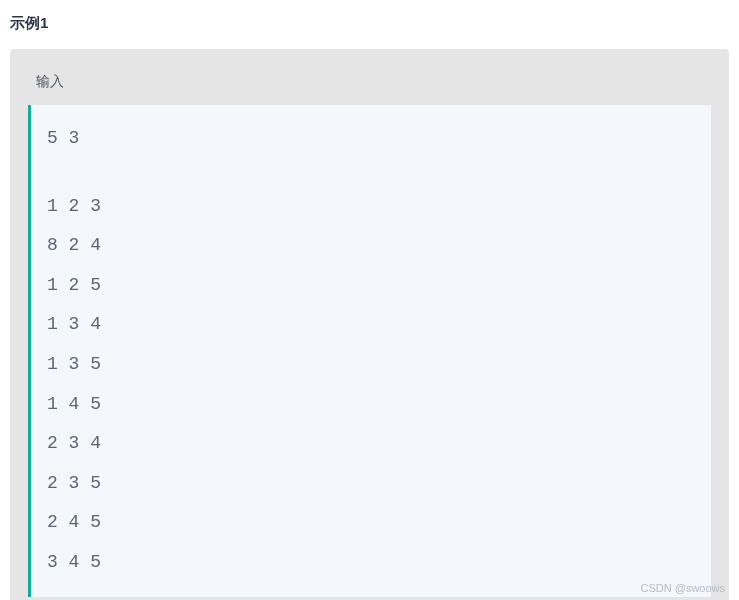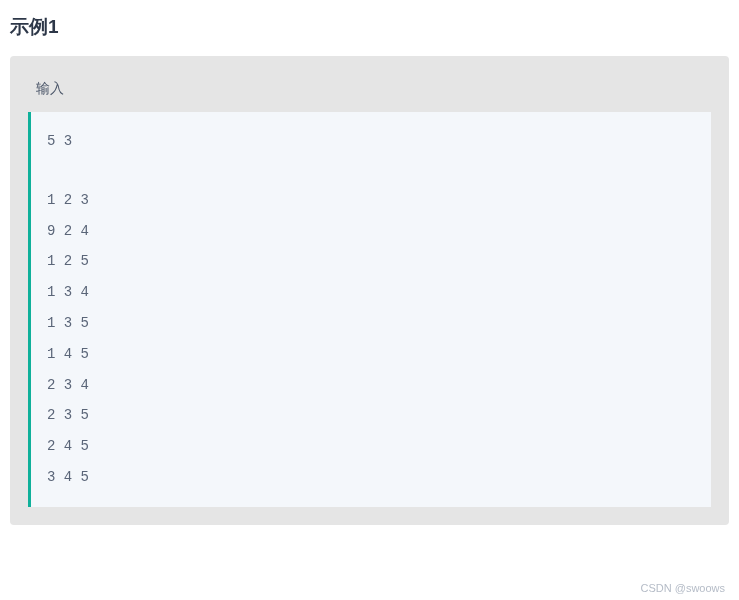--- a/index.html
+++ b/index.html
@@ -9,21 +9,21 @@
     }
     body {
       font-family: -apple-system, BlinkMacSystemFont, "Segoe UI", "PingFang SC", "Microsoft YaHei", sans-serif;
       background: #ffffff;
       width: 739px;
       height: 600px;
       overflow: hidden;
       color: #4a5568;
     }
     .page-title {
-      font-size: 19px;
+      font-size: 15px;
       font-weight: 700;
       color: #2d3748;
       padding: 14px 10px 10px 10px;
     }
     .example-container {
       background: #e5e5e5;
       margin: 6px 10px 0 10px;
       border-radius: 4px;
       padding: 8px;
     }
@@ -32,21 +32,21 @@
       color: #4a5568;
       padding: 16px 18px 14px 18px;
       font-weight: 400;
     }
     .code-block {
       background: #f4f7fb;
       border-left: 3px solid #0fb09a;
       margin: 0 10px 10px 10px;
       padding: 14px 16px;
       font-family: "Courier New", Consolas, monospace;
-      font-size: 14px;
+      font-size: 18px;
       color: #5a6578;
       line-height: 2.2;
       white-space: pre;
     }
     .code-block.input-block {
       margin-bottom: 0;
     }
     .code-block.output-block {
       line-height: 2.2;
     }
@@ -62,21 +62,21 @@
   </style>
 </head>
 <body>
 
 <div class="page-title">示例1</div>
 
 <div class="example-container">
   <div class="section-header">输入</div>
   <div class="code-block input-block">5 3</div>
   <div class="code-block output-block">1 2 3
-9 2 4
+8 2 4
 1 2 5
 1 3 4
 1 3 5
 1 4 5
 2 3 4
 2 3 5
 2 4 5
 3 4 5</div>
 </div>
 

